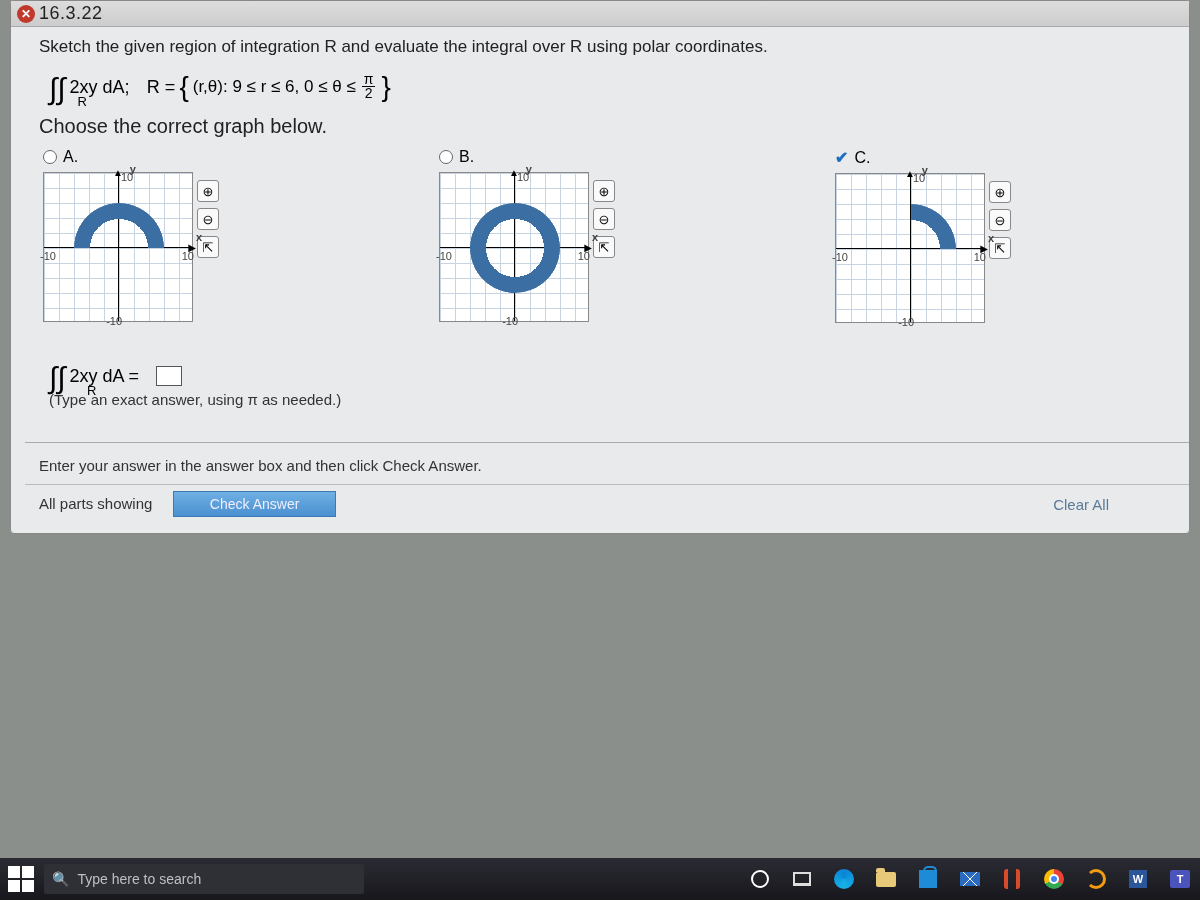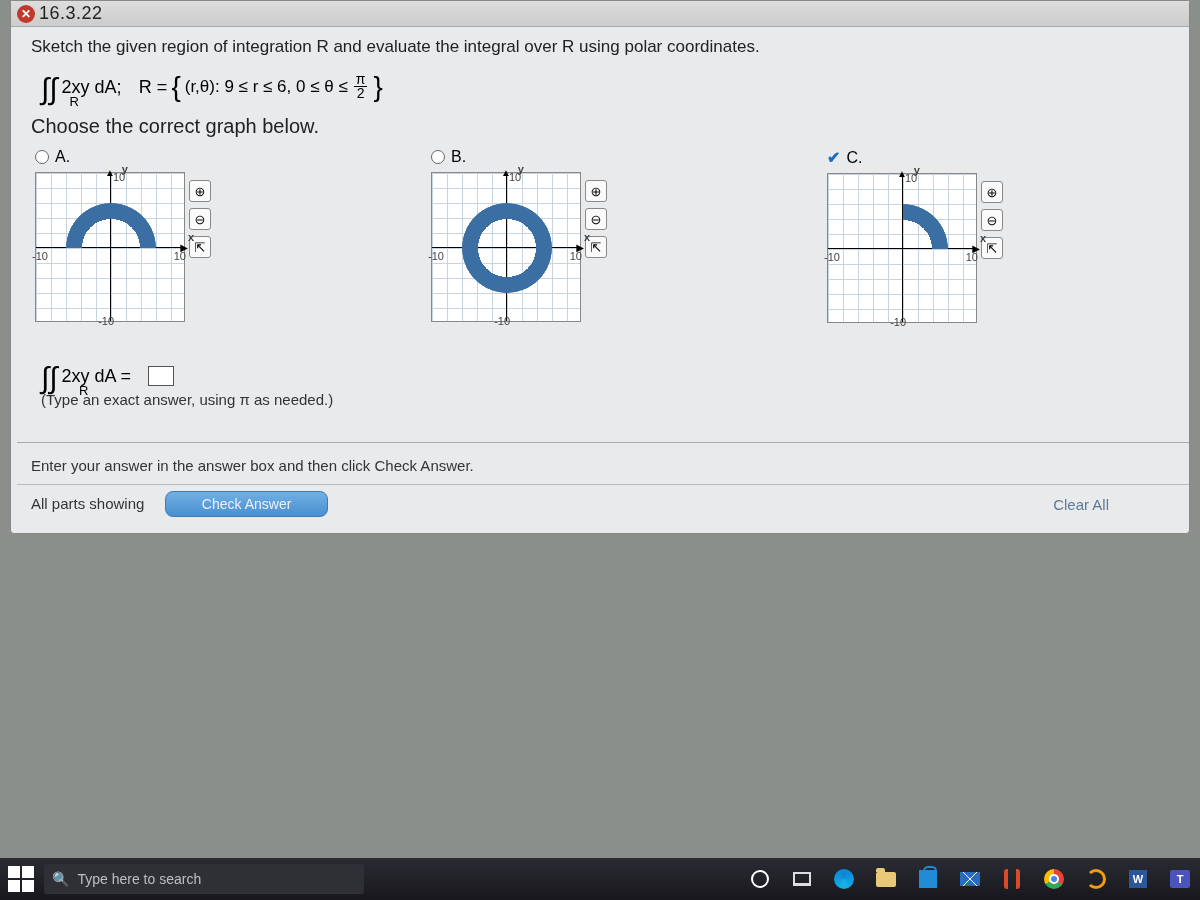--- a/index.html
+++ b/index.html
@@ -26,21 +26,21 @@
     background: linear-gradient(#ddd,#ccc);
     border-bottom:1px solid #aaa;
   }
   .close-icon {
     width: 18px; height: 18px; border-radius: 50%;
     background: #c0392b; color: #fff; font-weight: bold;
     display: flex; align-items: center; justify-content: center;
     font-size: 12px;
   }
   .title-text { font-size: 18px; color: #222; letter-spacing: .5px; text-align: center; }
-  .content { padding: 10px 14px 8px 20px; }
+  .content { padding: 10px 14px 8px 28px; }
   .problem-text { font-size: 17px; color: #222; margin-bottom: 14px; }
   .formula-row { display:flex; align-items:center; gap:4px; font-size:18px; margin:2px 0 8px 10px; }
   .int-sym { font-size: 30px; line-height: 26px; position:relative; top:2px; }
   .sub-R { font-size:13px; position:relative; top:14px; left:-56px;}
   .set-brace { font-size: 28px; }
   .region-text { font-size:17px; }
   .frac { display:inline-flex; flex-direction:column; align-items:center; font-size:14px; position:relative; top:-1px; margin:0 2px;}
   .frac .top { border-bottom:1px solid #000; padding:0 2px; line-height:13px;}
   .frac .bot { padding:0 2px; line-height:13px;}
   .choose-text { font-size:20px; color:#222; margin: 12px 0 10px 0;}
@@ -102,21 +102,21 @@
     width:26px; height:20px; border:1px solid #555; background:#fff; display:inline-block;
   }
   .hint-text { font-size:15px; color:#333; margin:2px 0 34px 10px;}
   .hr { border-top:1px solid #aaa; margin:22px -14px 0 -14px;}
   .enter-text { font-size:15px; color:#333; margin:14px 0 10px 0;}
   .hr2 { border-top:1px solid #bbb; margin:0 -14px 0 -14px;}
   .bottom-row { display:flex; align-items:center; justify-content:space-between; padding:6px 0 8px 0;}
   .all-parts { font-size:15px; color:#333;}
   .chk-btn {
     display:inline-block; padding:4px 36px; background:linear-gradient(#6fb0e4,#4a8fcf);
-    border:1px solid #3b7ab5; border-radius:8px; color:#eef; font-size:14px; margin-left:16px;
+    border:1px solid #3b7ab5; border-radius:0; color:#eef; font-size:14px; margin-left:16px;
     filter: blur(0.3px);
   }
   .clear-all { font-size:15px; color:#5b7a98; margin-right:66px; cursor:pointer;}
   .taskbar {
     position:absolute; left:0; right:0; bottom:0; height:42px;
     background: linear-gradient(#2b2b34,#17171c);
     display:flex; align-items:center; padding:0 8px; gap:10px;
   }
   .start {
     width:26px; height:26px; display:grid; grid-template-columns:1fr 1fr; grid-template-rows:1fr 1fr; gap:2px;

